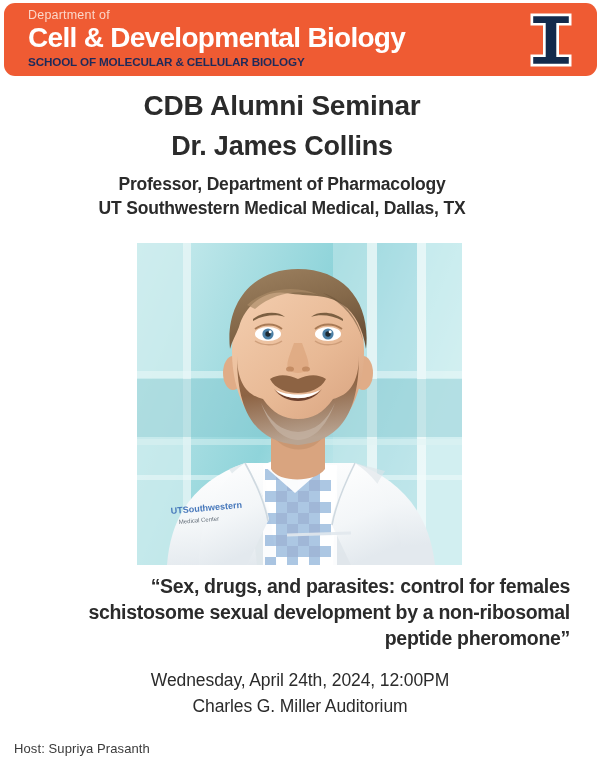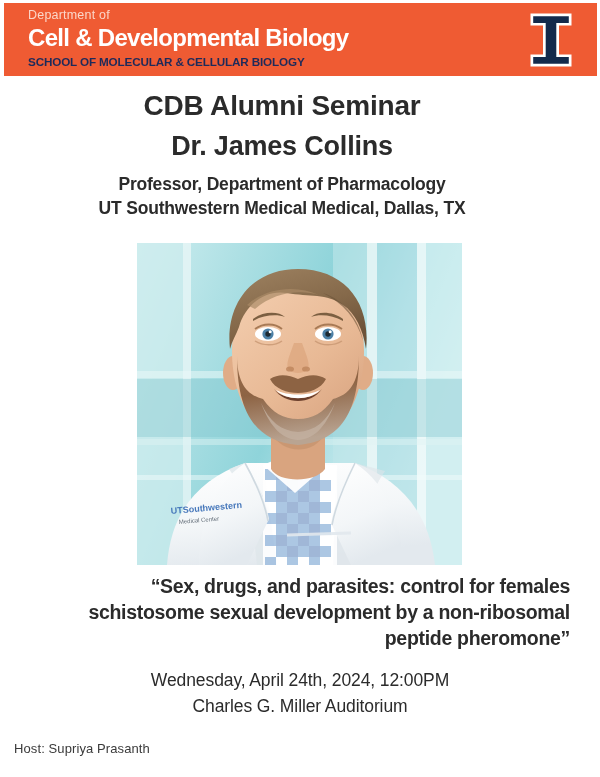--- a/index.html
+++ b/index.html
@@ -27,38 +27,39 @@
   
   .header-band {
     position: absolute;
     left: 4px;
     top: 3px;
     width: 593px;
     height: 73px;
     background: #ef5b33;
     box-sizing: border-box;
     overflow: hidden;
+    border-radius: 11px;
   }
   .header-text-block {
     position: absolute;
     left: 24px;
     top: 5px;
     width: 470px;
   }
   .dept-eyebrow {
     font-size: 12.5px;
     line-height: 15px;
     color: #fbd6c9;
     font-weight: 400;
     letter-spacing: 0.2px;
     margin: 0 0 1px 0;
     white-space: nowrap;
   }
   .dept-title {
-    font-size: 24px;
+    font-size: 28px;
     line-height: 28px;
     color: #ffffff;
     font-weight: bold;
     letter-spacing: -0.7px;
     margin: 0;
     white-space: nowrap;
   }
   .dept-subtitle {
     font-size: 11.7px;
     line-height: 14px;

